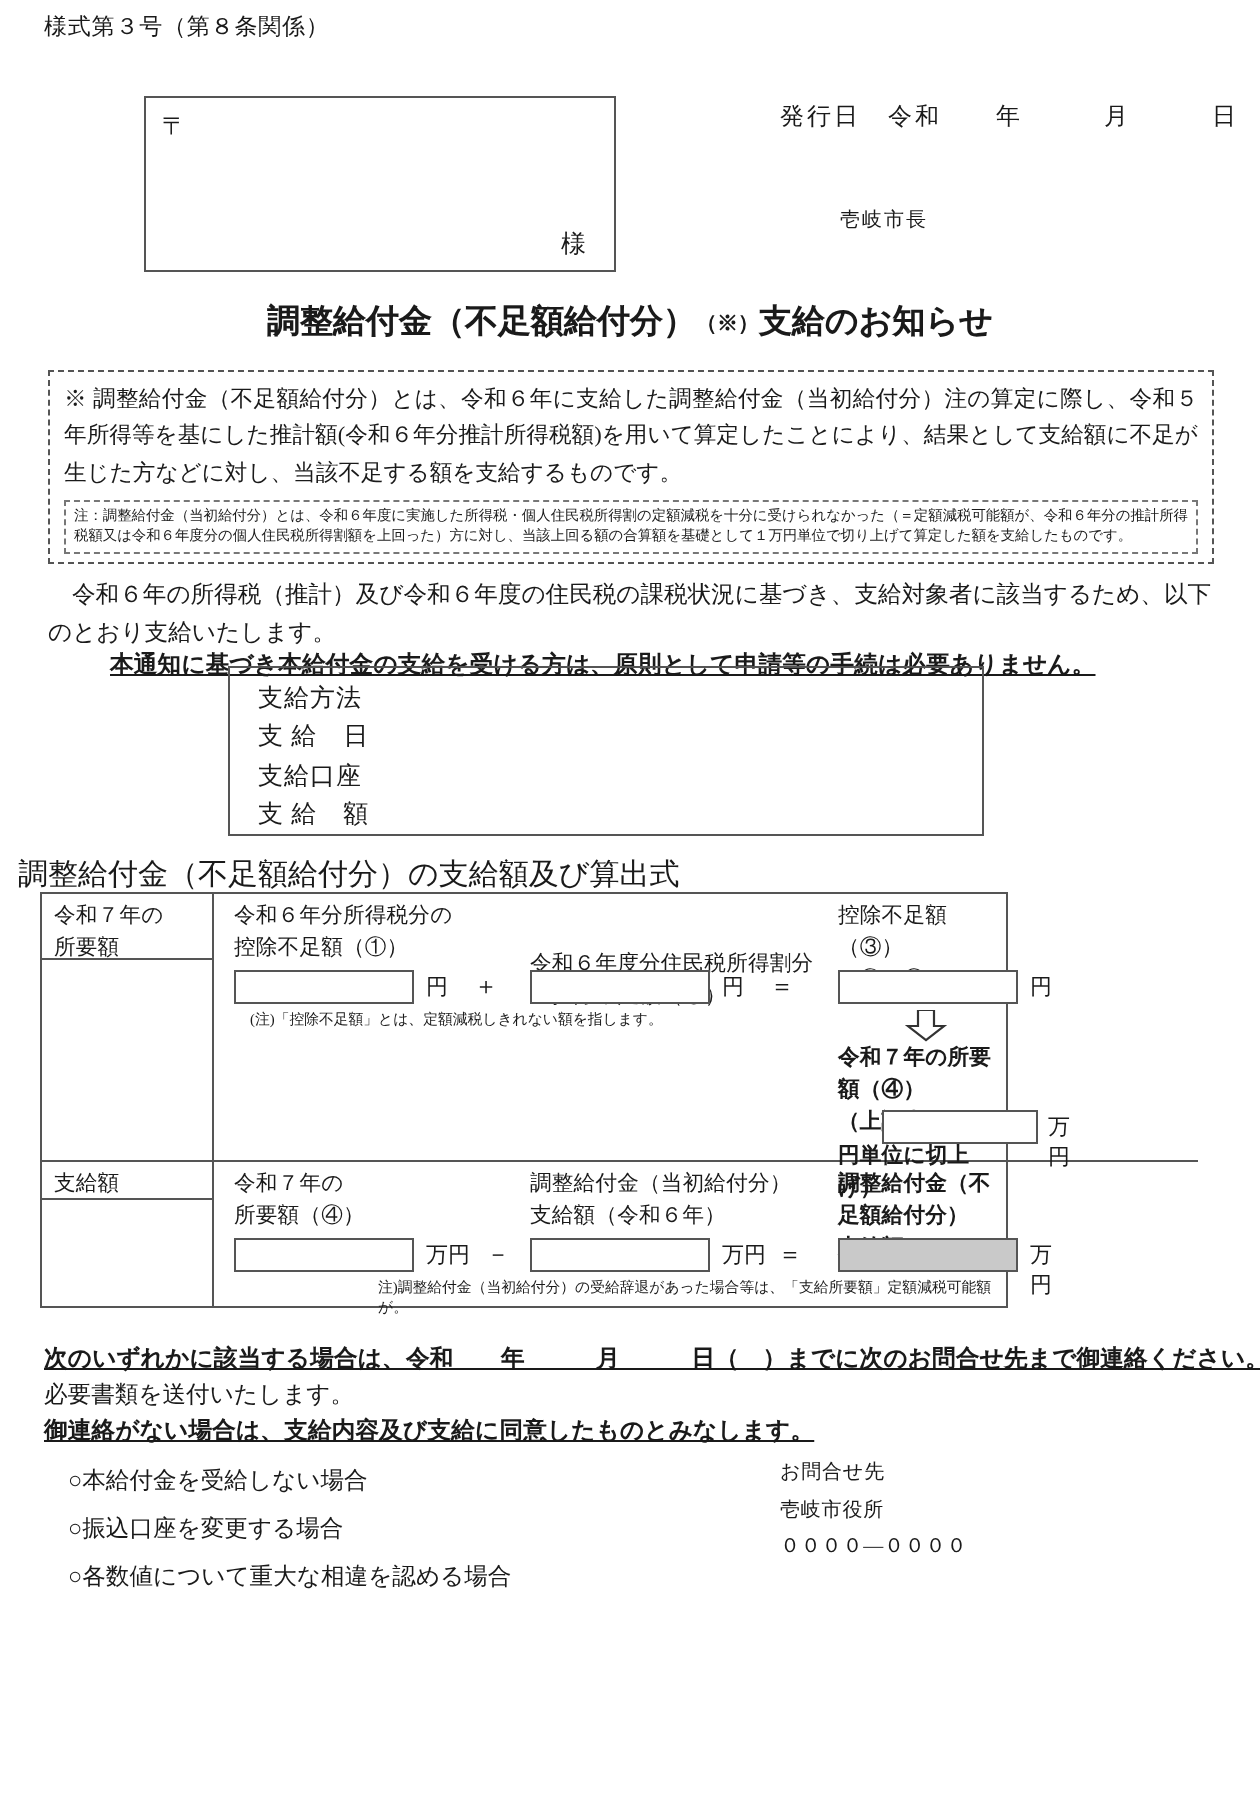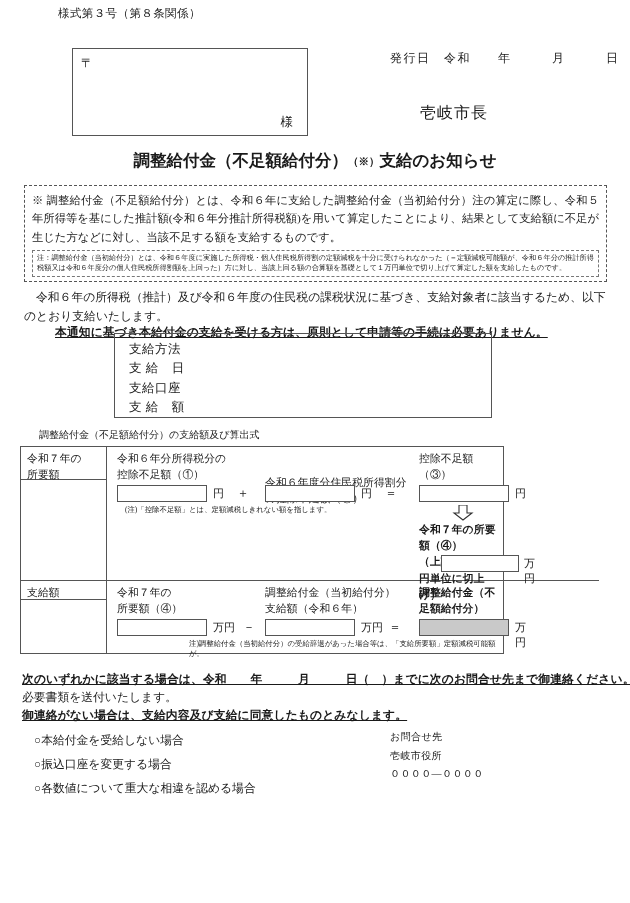--- a/index.html
+++ b/index.html
@@ -22,21 +22,20 @@
   
   .abs { position: absolute; }
   .nowrap { white-space: nowrap; }
   .bold { font-weight: bold; }
 
   
   #form-id {
     left: 22px; top: 6px;
     font-size: 11.5px;
     letter-spacing: 0.4px;
-    margin-left: 36px;
   }
 
   
   #address-box {
     left: 72px; top: 48px;
     width: 236px; height: 88px;
     border: 1px solid #555;
     box-sizing: border-box;
   }
   #postal-mark {
@@ -49,21 +48,21 @@
   }
 
   
   #issue-date {
     left: 390px; top: 50px;
     font-size: 12px;
     letter-spacing: 1.5px;
   }
   #issuer {
     left: 420px; top: 103px;
-    font-size: 16px;
+    font-size: 10px;
     letter-spacing: 1px;
   }
 
   
   #doc-title {
     left: 0; top: 150px;
     width: 630px;
     text-align: center;
     font-size: 16.5px;
     font-weight: bold;
@@ -125,22 +124,22 @@
     padding: 6px 0 0 14px;
   }
   .payment-row {
     font-size: 12.5px;
     line-height: 1.55;
     letter-spacing: 0.5px;
   }
 
   
   #calc-heading {
-    left: 39px; top: 428px;
-    font-size: 10px;
+    left: 9px; top: 428px;
+    font-size: 15px;
   }
 
   
   #calc-table {
     left: 20px; top: 446px;
     width: 484px; height: 208px;
     border: 1px solid #555;
     box-sizing: border-box;
   }
   .vline {

